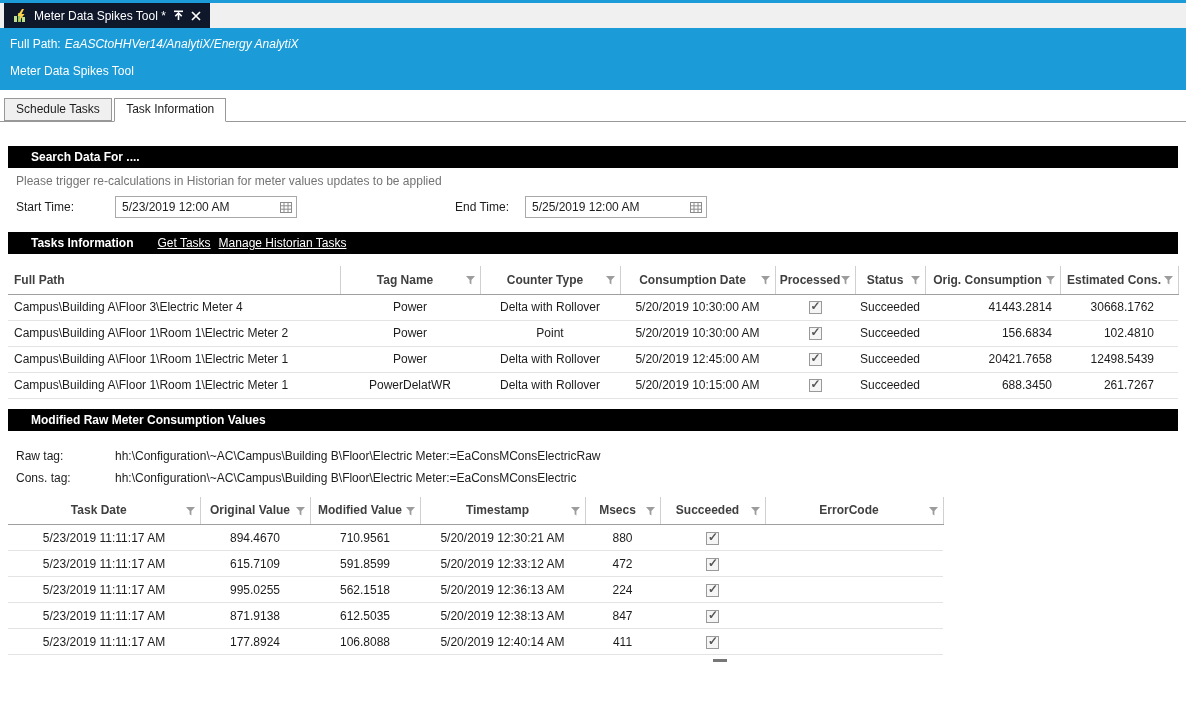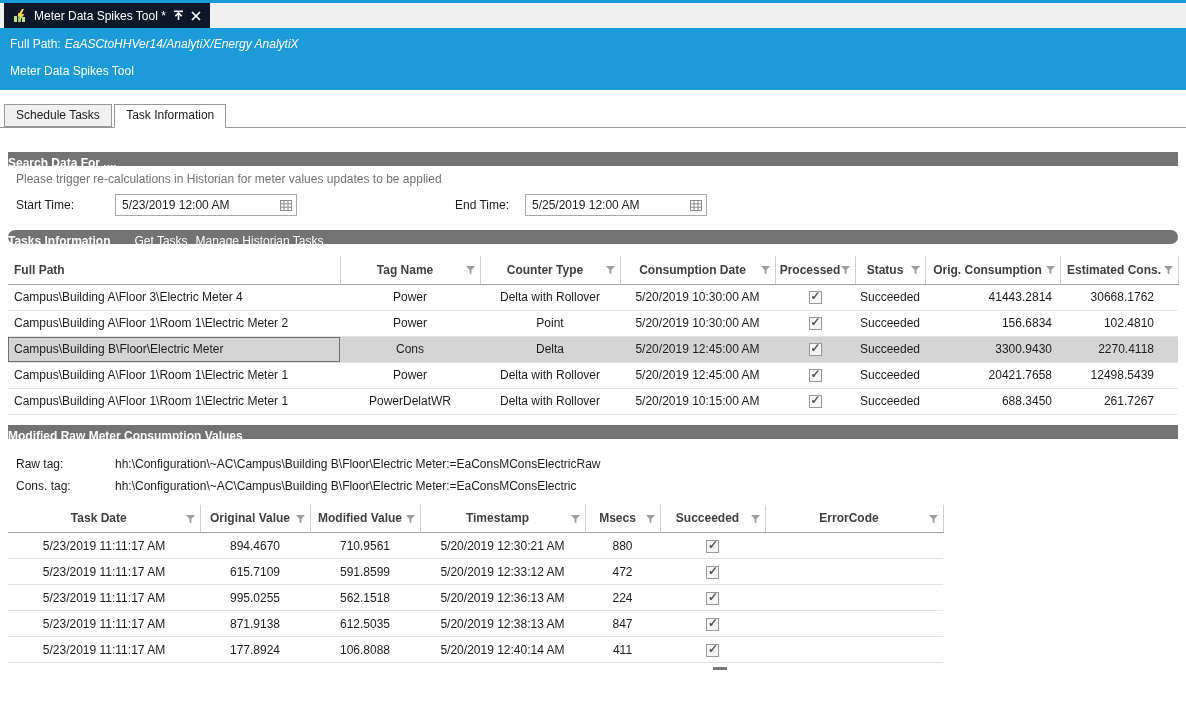--- a/index.html
+++ b/index.html
@@ -12,32 +12,32 @@
   .doc-tab { display:flex; align-items:center; gap:7px; background:#0f172a; color:#fff;
     padding:0 9px; font-size:12px; cursor:default; }
   .doc-tab svg { display:block; }
   .doc-tab .tab-btn { display:flex; align-items:center; cursor:pointer; }
 
   .band { height:62px; background:#1b9bd7; color:#fff; padding:9px 10px 0 10px; }
   .band .line1 { line-height:14px; }
   .band .line2 { margin-top:13px; line-height:14px; }
   .full-path-value { font-style:italic; margin-left:4px; }
 
-  .page-tabs { margin-top:14px; padding-left:4px; border-bottom:1px solid #989898; height:24px; position:relative; }
+  .page-tabs { margin-top:8px; padding-left:4px; border-bottom:1px solid #989898; height:24px; position:relative; }
   .page-tab { display:inline-block; height:23px; line-height:21px; padding:0 11px;
     border:1px solid #989898; background:#f0f0f0; margin-right:-1px; position:relative; cursor:pointer; }
   .page-tab.active { background:#fff; height:24px; border-bottom:1px solid #fff; z-index:2; }
 
   .content { padding:0 8px; }
 
-  .section-bar { height:14px; line-height:22px; background:#737373; color:#fff;
-    font-weight:bold; padding-left:0; }
+  .section-bar { height:22px; line-height:22px; background:#000000; color:#fff;
+    font-weight:bold; padding-left:23px; }
   .section-bar a { color:#fff; font-weight:normal; text-decoration:underline; cursor:pointer; }
   .bar-search { margin-top:24px; }
-  .bar-tasks  { margin-top:14px;border-radius:8px; }
+  .bar-tasks  { margin-top:14px; }
   .bar-modified { margin-top:10px; }
   .link-get { margin-left:24px; }
   .link-manage { margin-left:8px; }
 
   .notice { margin:6px 0 0 8px; color:#737373; }
 
   .time-row { margin-top:8px; display:flex; align-items:center; }
   .time-label { margin-left:8px; min-width:99px; }
   .time-label.end { margin-left:158px; min-width:70px; }
   .datebox { display:flex; align-items:center; width:182px; height:22px;
@@ -225,30 +225,20 @@
         <tr>
           <td>Campus\Building A\Floor 1\Room 1\Electric Meter 2</td>
           <td>Power</td>
           <td>Point</td>
           <td>5/20/2019 10:30:00 AM</td>
           <td><span class="checkbox checked"></span></td>
           <td>Succeeded</td>
           <td>156.6834</td>
           <td>102.4810</td>
         </tr>
-        <tr class="selected">
-          <td>Campus\Building B\Floor\Electric Meter</td>
-          <td>Cons</td>
-          <td>Delta</td>
-          <td>5/20/2019 12:45:00 AM</td>
-          <td><span class="checkbox checked"></span></td>
-          <td>Succeeded</td>
-          <td>3300.9430</td>
-          <td>2270.4118</td>
-        </tr>
         <tr>
           <td>Campus\Building A\Floor 1\Room 1\Electric Meter 1</td>
           <td>Power</td>
           <td>Delta with Rollover</td>
           <td>5/20/2019 12:45:00 AM</td>
           <td><span class="checkbox checked"></span></td>
           <td>Succeeded</td>
           <td>20421.7658</td>
           <td>12498.5439</td>
         </tr>

